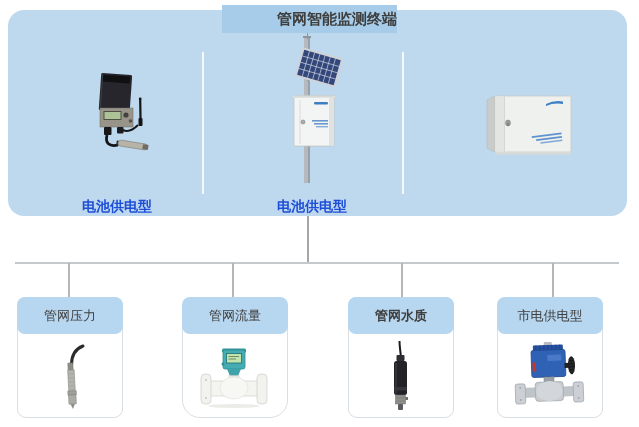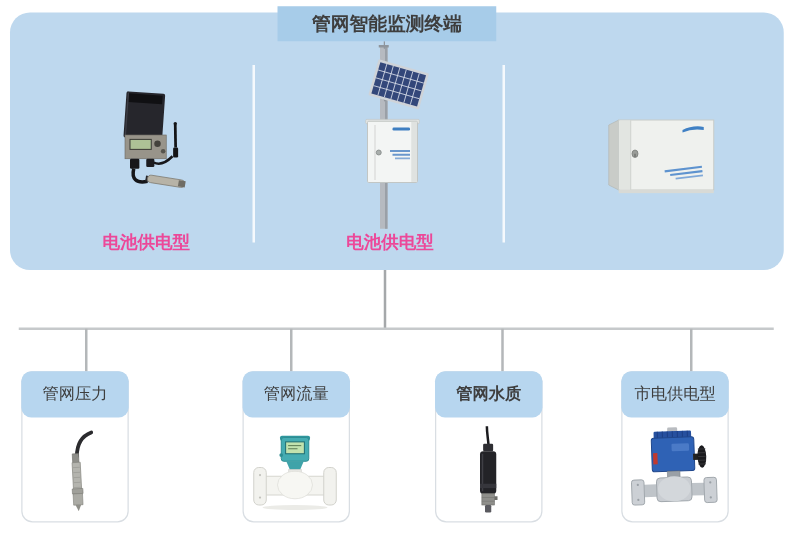--- a/index.html
+++ b/index.html
@@ -3,44 +3,44 @@
 <meta charset="utf-8">
 <style>
   html,body{margin:0;padding:0;background:#fff;}
   .canvas{position:relative;width:639px;height:427px;background:#ffffff;
           font-family:"DejaVu Sans","Liberation Sans",sans-serif;overflow:hidden;}
 
   
   .panel{position:absolute;left:8px;top:10px;width:619px;height:206px;
          background:#bed8ee;border-radius:16px;}
   .title-box{position:absolute;left:222px;top:5px;width:175px;height:28px;
-             background:#a7cce9;text-align:center;line-height:28px;
+             background:#a7cce9;text-align:right;line-height:28px;
              font-size:15px;font-weight:bold;color:#3e3e3e;z-index:3;}
   .title-stub{position:absolute;left:306.5px;top:33px;width:1.5px;height:6px;background:#8f959c;z-index:2;}
   .divider{position:absolute;top:52px;width:2px;height:142px;background:rgba(255,255,255,.85);}
   .divider.d1{left:202px;} .divider.d2{left:402px;}
-  .t-label{position:absolute;top:185px;width:120px;text-align:center;
-           font-size:14px;font-weight:bold;color:#ec4899;}
+  .t-label{position:absolute;top:198px;width:120px;text-align:center;
+           font-size:14px;font-weight:bold;color:#1d4ed8;}
   .t-label.l1{left:57px;} .t-label.l2{left:252px;} .t-label.l3{left:471px;}
   .dev{position:absolute;}
   .dev.battery{left:80px;top:66px;}
   .dev.solar{left:256px;top:36px;}
   .dev.mains{left:480px;top:92px;}
 
   
   .line{position:absolute;background:#b4b7b9;}
   .center-drop{left:307px;top:216px;width:1.5px;height:47px;background:#a5a8aa;}
   .h-line{left:15px;top:262px;width:604px;height:1.5px;background:#c6c9cb;}
   .drop{width:1.5px;height:35px;top:263px;}
   .drop.p1{left:68px;} .drop.p2{left:232px;} .drop.p3{left:401px;} .drop.p4{left:552px;}
 
   
-  .card{position:absolute;top:297px;width:86px;height:121px;background:#ffffff;
+  .card{position:absolute;top:297px;width:106px;height:121px;background:#ffffff;
         border:1px solid #d9dee3;border-radius:9px;box-sizing:border-box;}
-  .card.c1{left:17px;} .card.c2{left:194px;} .card.c3{left:348px;font-weight:bold;} .card.c4{left:497px;}
+  .card.c1{left:17px;} .card.c2{left:182px;border-radius:18px;} .card.c3{left:348px;font-weight:bold;} .card.c4{left:497px;}
   .card-header{position:absolute;left:-1px;top:-1px;right:-1px;height:37px;
                background:#b7d6ef;border-radius:8px;text-align:center;line-height:37px;
                font-size:13px;color:#3e3e3e;}
   .card-body{position:absolute;left:0;top:36px;right:0;bottom:0;
              display:flex;align-items:center;justify-content:center;}
 </style>
 </head>
 <body>
 
 <div class="canvas">

